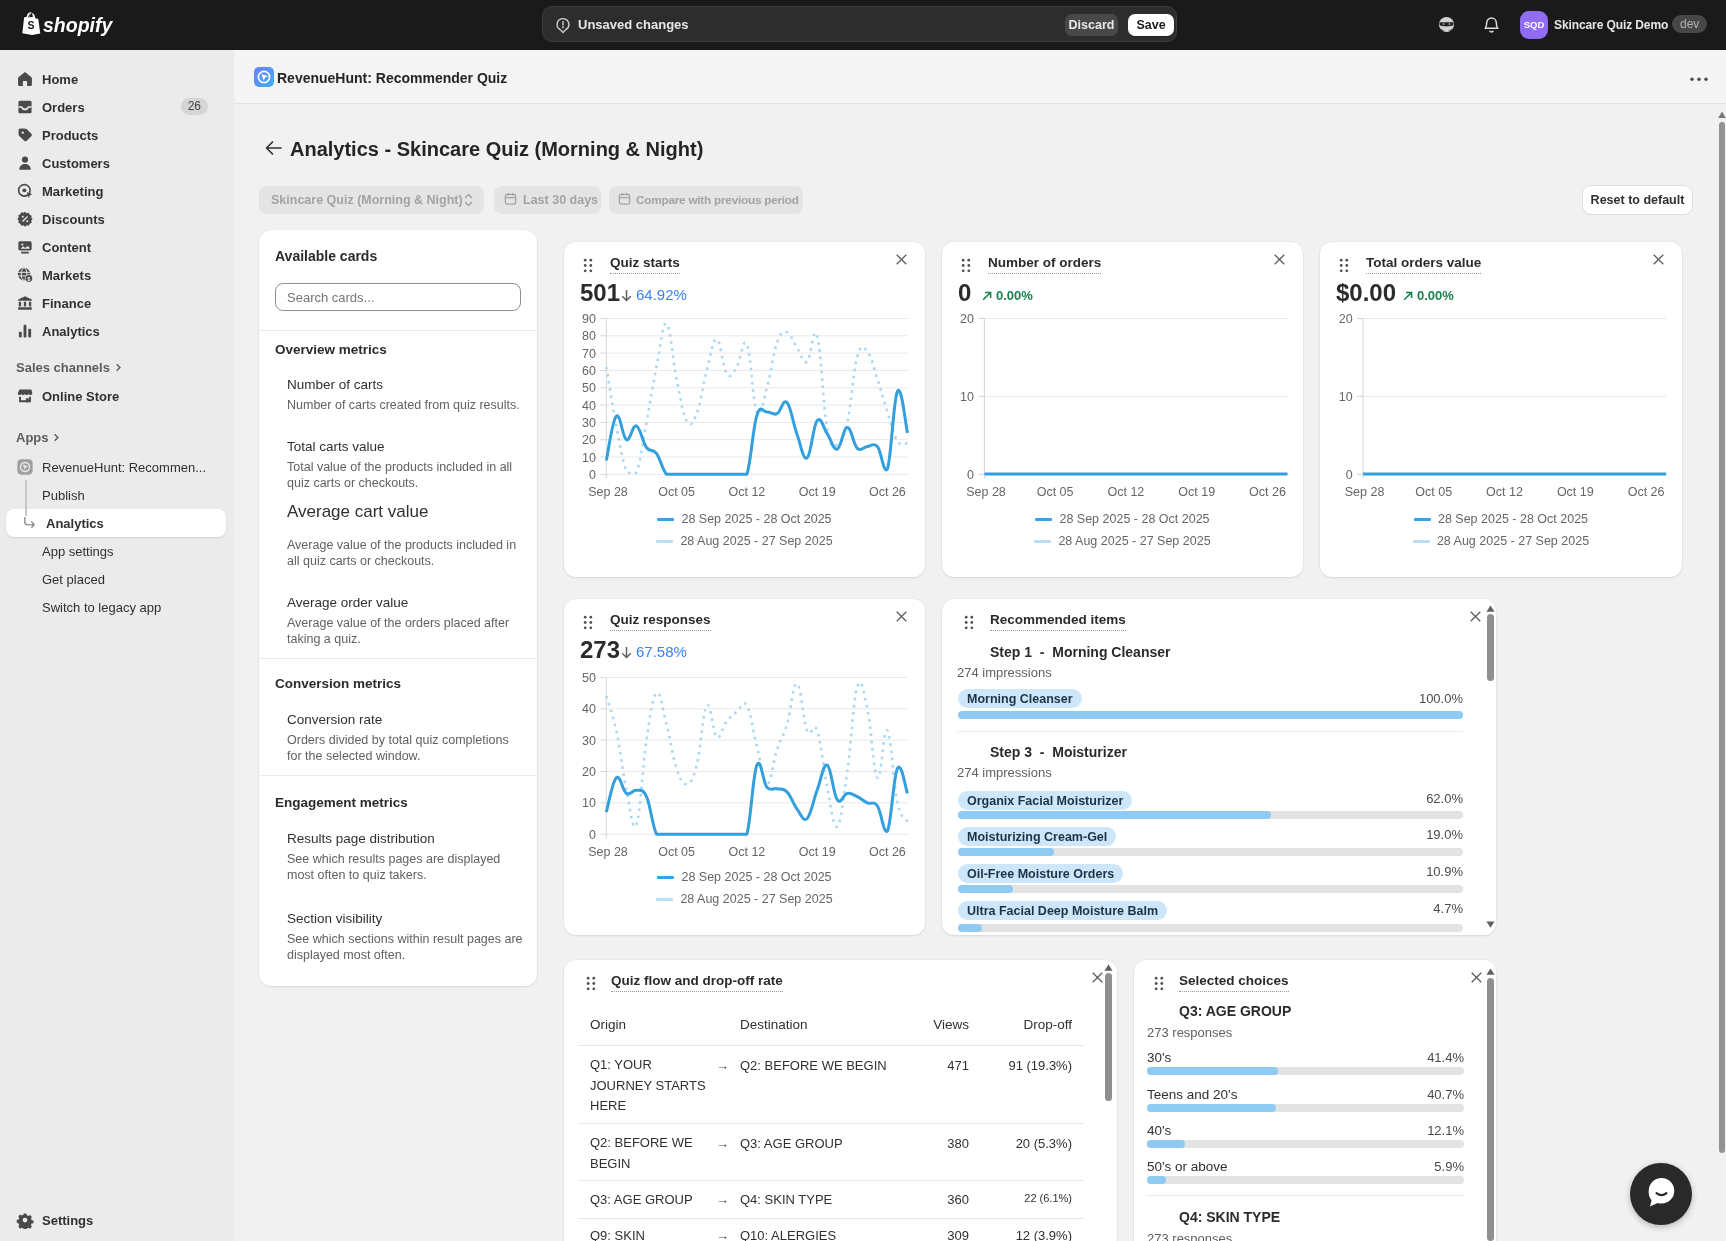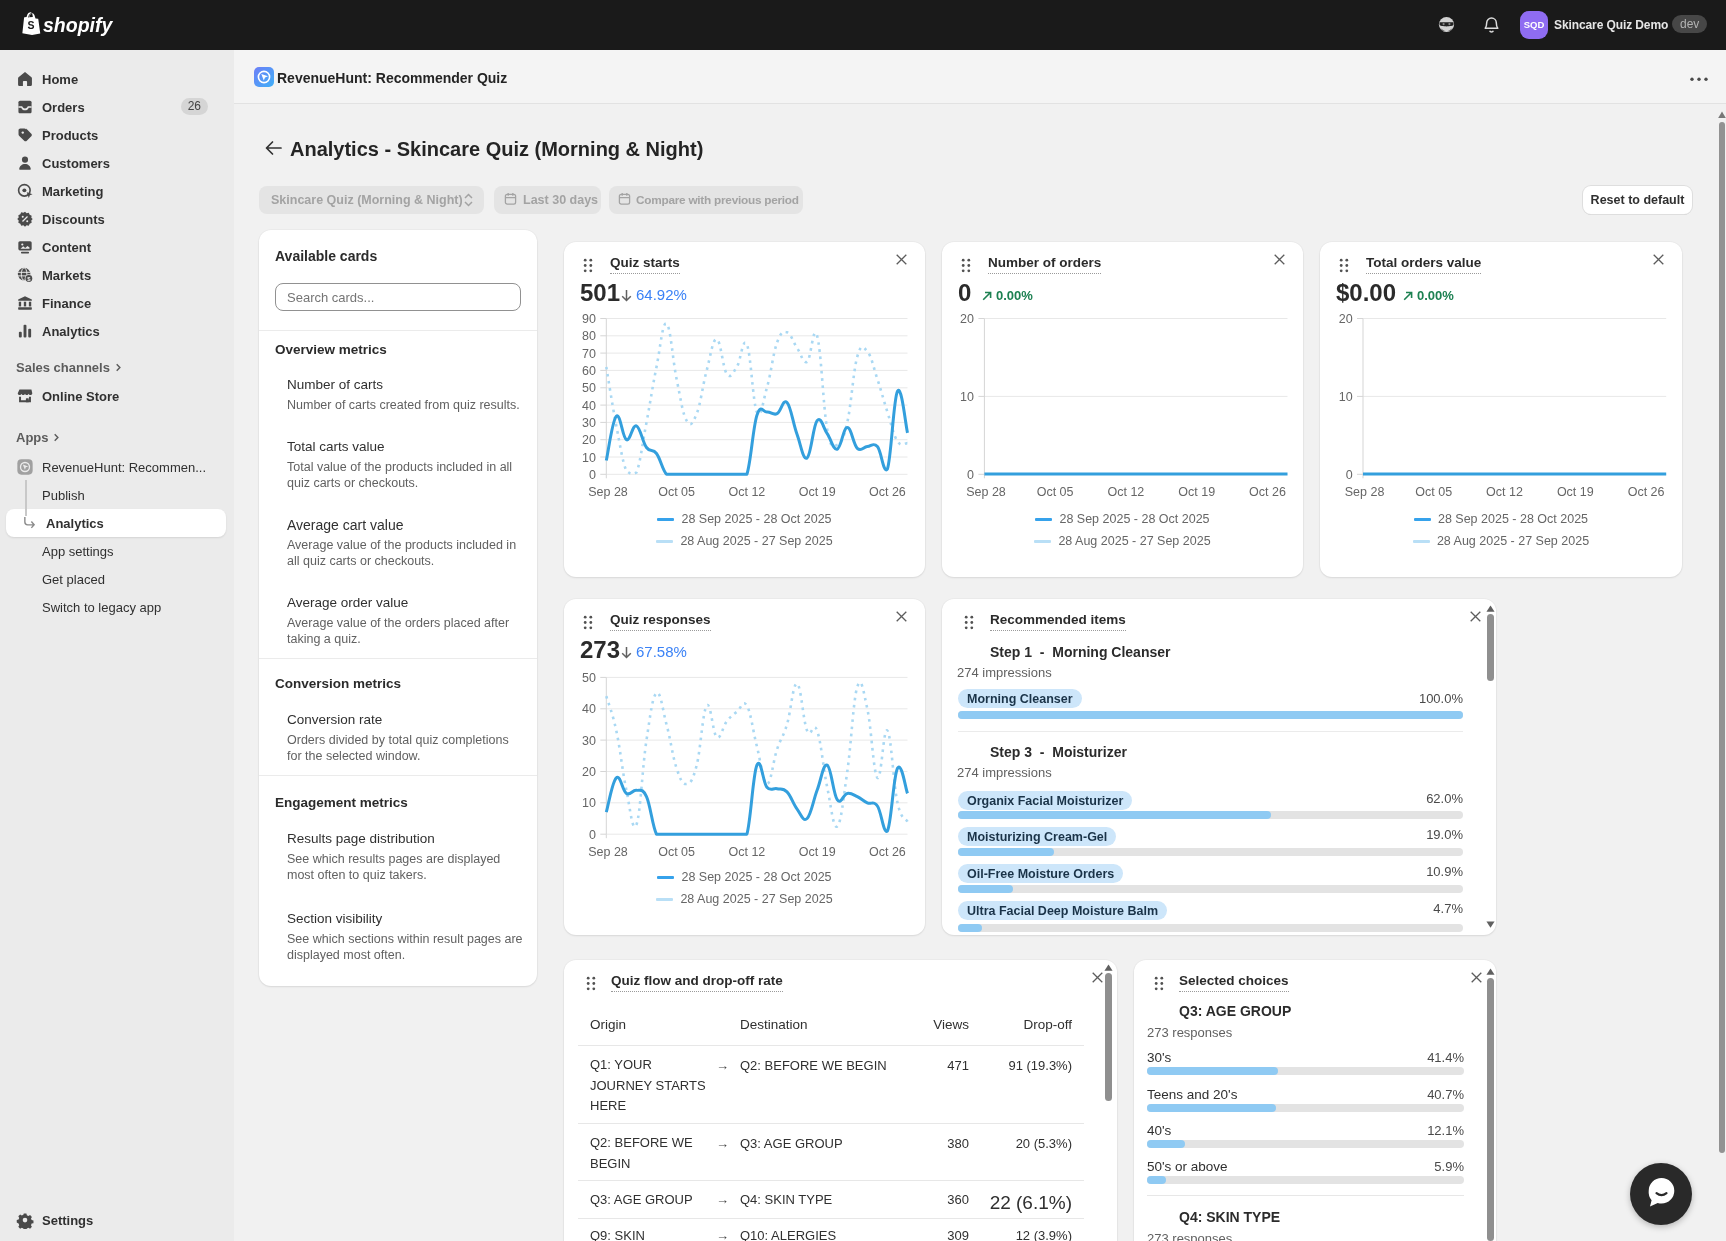--- a/index.html
+++ b/index.html
@@ -44,20 +44,32 @@
 .vthumb{position:absolute;width:7px;border-radius:4px;background:#8f8f8f}
 .divl{position:absolute;height:1px;background:#ebebeb}
 </style></head><body>
 <div id="topbar">
 <svg class="abs" style="left:16px;top:10px" width="120" height="30" viewBox="0 0 120 30">
 <path fill="#fff" d="M8.1 7.6c.02-.2.2-.38.4-.4l2.1-.16c.3-1.6 1.3-4.8 3.9-4.8.5 0 1.1.3 1.5.9h.2c1.1 0 1.8.9 2.2 1.9l1.1 3.4 2.4.4c.2 0 .37.2.4.4l1.95 14.3-8.2 1.54-9.7-1.8zM15.9 3.4c-1.6.5-2.3 2.5-2.6 3.9l3.5-.27c0-1.2-.2-2.9-.9-3.63z"></path>
 <path d="M12.6 7.45c.3-1.7 1.2-4.1 3.2-4.25" stroke="#1a1a1a" stroke-width=".9" fill="none"></path>
 <text x="11.4" y="18.8" fill="#1a1a1a" font-size="10.5" font-weight="700" font-family="Liberation Sans">S</text>
 <text x="27" y="21.5" fill="#fff" font-size="19.5" font-weight="700" font-style="italic" font-family="Liberation Sans">shopify</text>
 </svg>
+<div id="unsaved">
+<svg class="abs" style="left:12px;top:10px" width="16" height="17" viewBox="0 0 16 17">
+        <g stroke="#cfcfcf" stroke-width="1.4" fill="none">
+          <path d="M8 1.6a5.9 5.9 0 0 1 5.9 5.9c0 2.3-1.4 4.3-3.3 5.3L8 15.4l-2.6-2.6A5.9 5.9 0 0 1 8 1.6z"></path>
+          <path d="M8 4.6v3.4" stroke-linecap="round"></path>
+        </g>
+        <circle cx="8" cy="10.3" r="1" fill="#cfcfcf"></circle>
+      </svg>
+<div class="txt">Unsaved changes</div>
+<div class="tbtn" id="discard">Discard</div>
+<div class="tbtn" id="save">Save</div>
+</div>
 <svg class="abs" style="left:1438px;top:16px" width="17" height="17" viewBox="0 0 17 17">
       <circle cx="8.5" cy="8.5" r="7.6" fill="#d2d2d2"></circle>
       <path d="M1.5 6.2h14v2.6c0 1-4 1.6-7 1.6s-7-.6-7-1.6z" fill="#222"></path>
       <path d="M3 12.5c1.5 1.6 3.4 2.6 5.5 2.6s4-.9 5.5-2.6c-1.2 3-3.4 2.6-5.5 2.6s-4.3.4-5.5-2.6z" fill="#222"></path>
       <circle cx="5.6" cy="8.1" r="1.1" fill="#888"></circle>
       <circle cx="11.4" cy="8.1" r="1.1" fill="#888"></circle>
     </svg>
 <svg class="abs" style="left:1483px;top:16px" width="17" height="18" viewBox="0 0 17 18">
       <g fill="none" stroke="#dcdcdc" stroke-width="1.5" stroke-linejoin="round">
         <path d="M8.5 2a4.8 4.8 0 0 1 4.8 4.8c0 2.9.6 4.4 1.5 5.4H2.2c.9-1 1.5-2.5 1.5-5.4A4.8 4.8 0 0 1 8.5 2z"></path>
@@ -263,21 +275,21 @@
 <div class="ph" style="position:absolute;left:16px;top:18px;font-size:14px">Available cards</div>
 <div style="position:absolute;left:16px;top:53px;width:246px;height:28px;border:1px solid #919191;border-radius:8px;background:#fff">
       <span style="position:absolute;left:11px;top:6px;font-size:13px;color:#757575">Search cards...</span>
     </div>
 <div class="divl" style="left:0;top:100px;width:278px"></div>
 <div class="ph" style="position:absolute;left:16px;top:112px">Overview metrics</div>
 <div style="position:absolute;left:28px;top:147px;width:230px;font-size:13.5px">Number of carts</div>
 <div class="gray" style="position:absolute;left:28px;top:167px;width:236px;line-height:16px">Number of carts created from quiz results.</div>
 <div style="position:absolute;left:28px;top:209px;width:230px;font-size:13.5px">Total carts value</div>
 <div class="gray" style="position:absolute;left:28px;top:229px;width:232px;line-height:16px">Total value of the products included in all quiz carts or checkouts.</div>
-<div style="position:absolute;left:28px;top:287px;width:230px;font-size:14px">Average cart value</div>
+<div style="position:absolute;left:28px;top:272px;width:230px;font-size:17px">Average cart value</div>
 <div class="gray" style="position:absolute;left:28px;top:307px;width:232px;line-height:16px">Average value of the products included in all quiz carts or checkouts.</div>
 <div style="position:absolute;left:28px;top:365px;width:230px;font-size:13.5px">Average order value</div>
 <div class="gray" style="position:absolute;left:28px;top:385px;width:232px;line-height:16px">Average value of the orders placed after taking a quiz.</div>
 <div class="divl" style="left:0;top:428px;width:278px"></div>
 <div class="ph" style="position:absolute;left:16px;top:446px">Conversion metrics</div>
 <div style="position:absolute;left:28px;top:482px;width:230px;font-size:13.5px">Conversion rate</div>
 <div class="gray" style="position:absolute;left:28px;top:502px;width:236px;line-height:16px">Orders divided by total quiz completions for the selected window.</div>
 <div class="divl" style="left:0;top:545px;width:278px"></div>
 <div class="ph" style="position:absolute;left:16px;top:565px">Engagement metrics</div>
 <div style="position:absolute;left:28px;top:601px;width:230px;font-size:13.5px">Results page distribution</div>
@@ -547,21 +559,21 @@
 <div class="abs" style="left:26px;top:173px;font-size:13px;line-height:20.7px">Q2: BEFORE WE<br>BEGIN</div>
 <div class="abs" style="left:152px;top:176px;font-size:13px;color:#444">→</div>
 <div class="abs" style="left:176px;top:176px;font-size:13px">Q3: AGE GROUP</div>
 <div class="abs" style="left:305px;top:176px;width:100px;text-align:right;font-size:13px">380</div>
 <div class="abs" style="left:408px;top:176px;width:100px;text-align:right;font-size:13px">20 (5.3%)</div>
 <div class="divl" style="left:14px;top:220px;width:506px;background:#e7e7e7"></div>
 <div class="abs" style="left:26px;top:232px;font-size:13px">Q3: AGE GROUP</div>
 <div class="abs" style="left:152px;top:232px;font-size:13px;color:#444">→</div>
 <div class="abs" style="left:176px;top:232px;font-size:13px">Q4: SKIN TYPE</div>
 <div class="abs" style="left:305px;top:232px;width:100px;text-align:right;font-size:13px">360</div>
-<div class="abs" style="left:408px;top:232px;width:100px;text-align:right;font-size:19px">22 (6.1%)</div>
+<div class="abs" style="left:408px;top:232px;width:100px;text-align:right;font-size:11px">22 (6.1%)</div>
 <div class="divl" style="left:14px;top:258px;width:506px;background:#e7e7e7"></div>
 <div class="abs" style="left:26px;top:268px;font-size:13px">Q9: SKIN</div>
 <div class="abs" style="left:152px;top:268px;font-size:13px;color:#444">→</div>
 <div class="abs" style="left:176px;top:268px;font-size:13px">Q10: ALERGIES</div>
 <div class="abs" style="left:305px;top:268px;width:100px;text-align:right;font-size:13px">309</div>
 <div class="abs" style="left:408px;top:268px;width:100px;text-align:right;font-size:13px">12 (3.9%)</div>
 <svg class="abs" style="left:540px;top:4px" width="9" height="8" viewBox="0 0 9 8">
       <path d="M4.5 0 9 7H0z" fill="#606060" transform="scale(.9) translate(.5 .5)"></path>
     </svg>
 <div class="vthumb" style="left:541px;top:13px;height:128px"></div>

